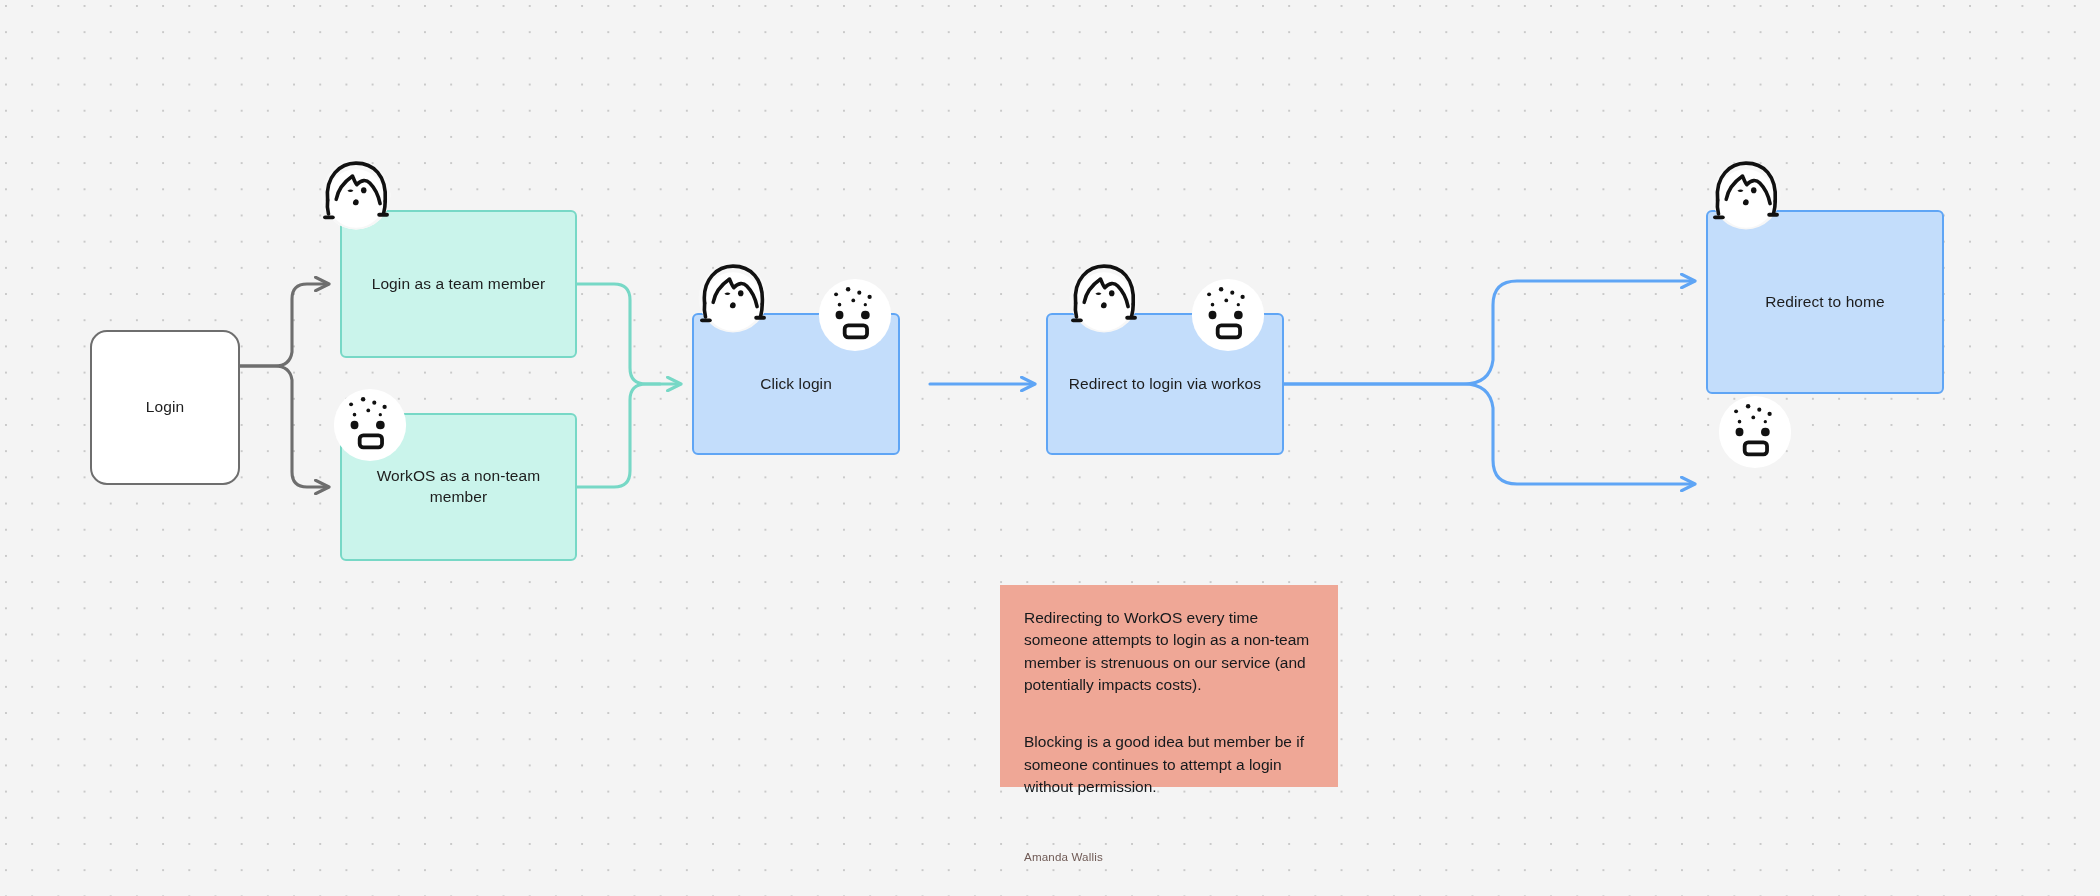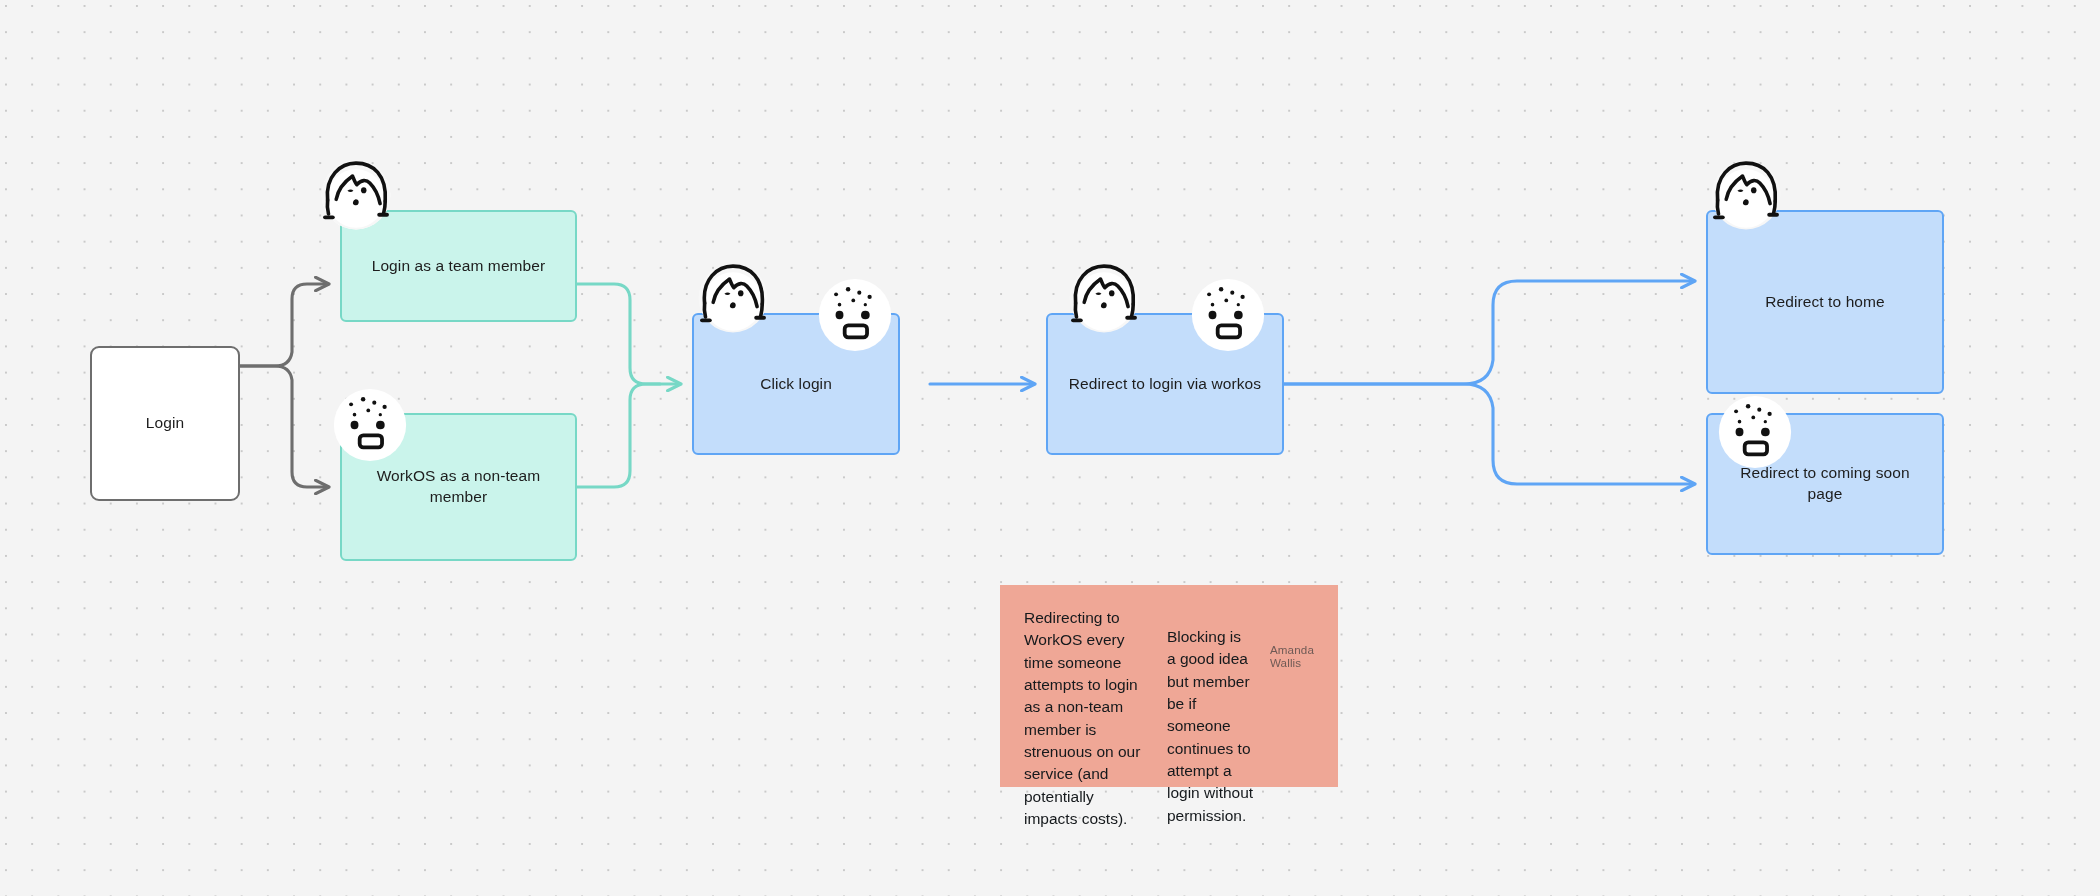--- a/index.html
+++ b/index.html
@@ -41,22 +41,21 @@
     text-align: center;
     font-size: 15.5px;
     line-height: 1.35;
     color: #1d1d1d;
     letter-spacing: 0.1px;
     padding: 0 14px;
   }
   .node.start {
     background: #ffffff;
     border: 2.6px solid #6e6e6e;
-    border-radius: 9px;
-    margin-top: 16px;
+    border-radius: 17px;
   }
   .node.green {
     background: #caf4eb;
     border: 2.6px solid #77d8c6;
   }
   .node.blue {
     background: #c3ddfb;
     border: 2.6px solid #5fa5f5;
   }
   .node .label {
@@ -74,21 +73,21 @@
   }
   .avatar svg { display: block; width: 100%; height: 100%; }
 
   
   .sticky {
     position: absolute;
     background: #efa796;
     box-sizing: border-box;
     padding: 22px 24px 14px 24px;
     display: flex;
-    flex-direction: row;
+    flex-direction: column;
     z-index: 8;
     gap: 16px;
   }
   .sticky p {
     margin: 0;
     font-size: 15.5px;
     line-height: 1.44;
     color: #15191c;
   }
   .sticky p + p { margin-top: 19px; }
@@ -129,43 +128,40 @@
 
       <path stroke="#5fa5f5" marker-end="url(#arrow-blue)" d="M 1284 384 L 1464 384 Q 1490 384 1493 360 L 1493 305 Q 1493 281 1517 281 L 1694 281"></path>
       <path stroke="#5fa5f5" marker-end="url(#arrow-blue)" d="M 1284 384 L 1464 384 Q 1490 384 1493 408 L 1493 460 Q 1493 484 1517 484 L 1694 484"></path>
     </g>
   </svg>
 
   <div class="node start" style="left:90px; top:330px; width:150px; height:155px;">
     <span class="label">Login</span>
   </div>
 
-  <div class="node green" style="left:340px; top:210px; width:237px; height:112px;">
+  <div class="node green" style="left:340px; top:210px; width:237px; height:148px;">
     <span class="label">Login as a team member</span>
   </div>
 
   <div class="node green" style="left:340px; top:413px; width:237px; height:148px;">
     <span class="label">WorkOS as a non-team member</span>
   </div>
 
   <div class="node blue" style="left:692px; top:313px; width:208px; height:142px;">
     <span class="label">Click login</span>
   </div>
 
   <div class="node blue" style="left:1046px; top:313px; width:238px; height:142px;">
     <span class="label">Redirect to login via workos</span>
   </div>
 
   <div class="node blue" style="left:1706px; top:210px; width:238px; height:184px;">
     <span class="label">Redirect to home</span>
   </div>
 
-  <div class="node blue" style="left:1706px; top:413px; width:238px; height:142px;">
-    <span class="label">Redirect to coming soon page</span>
-  </div>
 
   <div class="avatar" style="left:313px; top:152px;">
     <svg viewBox="0 0 100 100">
       <circle cx="50" cy="50" r="40" fill="#ffffff"></circle>
       <circle cx="50" cy="50" r="40" fill="#f7f7f7"></circle>
       <circle cx="50" cy="54" r="34" fill="#ffffff"></circle>
       <g fill="none" stroke="#111111" stroke-width="4.2" stroke-linecap="round" stroke-linejoin="round">
         <path d="M17 56 C 14 28, 32 13, 50 13 C 70 13, 86 27, 84 57"></path>
         <path d="M17 56 C 16 64, 17 68, 18 72"></path>
         <path d="M84 57 C 84 64, 83 68, 82 72"></path>

